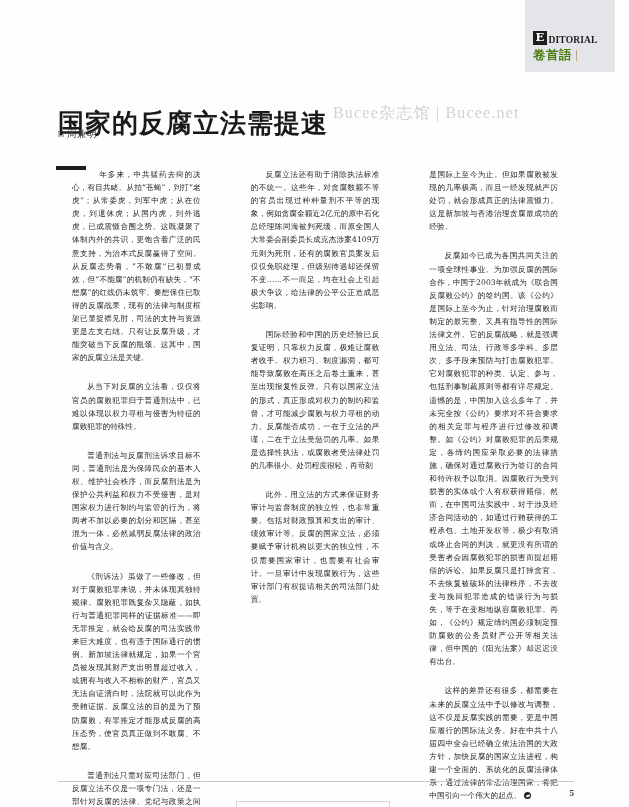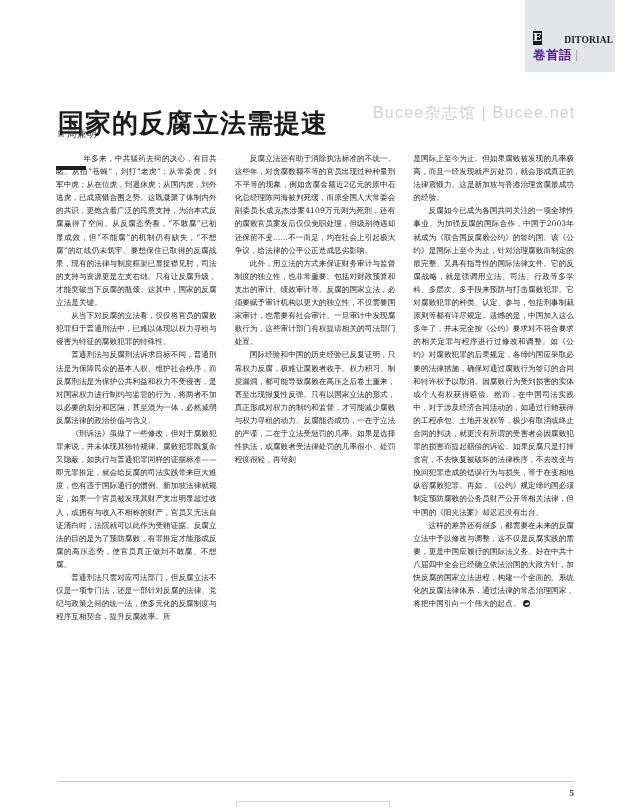--- a/index.html
+++ b/index.html
@@ -58,31 +58,30 @@
     line-height: 1;
   }
   #flag-ditorial {
     font-family: "Liberation Serif", serif;
     font-weight: bold;
     font-size: 9.5px;
     letter-spacing: 0.15px;
     color: #1c1c1c;
     margin-left: 1.5px;
     padding-bottom: 0.5px;
-    padding-left: 21px;
   }
   .flag-row2 {
     display: flex;
     align-items: center;
   }
   #flag-cn {
     font-family: Liberation Mono, monospace;
     font-weight: bold;
     font-size: 12.5px;
-    color: #4c1d95;
+    color: #4d7c0f;
     letter-spacing: 0.5px;
   }
   #flag-bar {
     width: 1px;
     height: 11px;
     background: #b9a88c;
     margin-left: 4px;
   }
 
   
@@ -95,27 +94,26 @@
     font-size: 26px;
     letter-spacing: 1px;
     color: #1a1a1a;
     white-space: nowrap;
     margin-top: 18px;
   }
   #watermark {
     position: absolute;
     left: 333px;
     top: 103px;
-    font-family: Liberation Sans, sans-serif;
+    font-family: Liberation Serif, serif;
     font-size: 16px;
     color: #d2d2d4;
     letter-spacing: 1.2px;
     white-space: nowrap;
     user-select: none;
-    margin-left: 40px;
   }
   #byline {
     position: absolute;
     left: 58px;
     top: 128px;
     font-family: Liberation Serif, serif;
     font-size: 9.5px;
     color: #3a3a3a;
     letter-spacing: 0.5px;
     white-space: nowrap;
@@ -129,21 +127,21 @@
     width: 518px;
     height: 620px;
     display: flex;
     gap: 18px;
   }
   .col {
     width: 161px;
     position: relative;
   }
   .col p {
-    margin: 0;
+    margin: 16px;
     font-family: "DejaVu Serif", "Liberation Serif", serif;
     font-size: 7.6px;
     line-height: 13.1px;
     text-align: justify;
     text-justify: inter-ideograph;
     color: #1d1d20;
     letter-spacing: 0.05px;
     word-break: break-all;
   }
   .col p.indent { text-indent: 2em; }
@@ -239,22 +237,22 @@
       <div id="lead-rule"></div>
       <p class="lead">年多来，中共猛药去疴的决心，有目共睹。从拍“苍蝇”，到打“老虎”；从常委虎，到军中虎；从在位虎，到退休虎；从国内虎，到外逃虎，已成震慑合围之势。这既凝聚了体制内外的共识，更饱含着广泛的民意支持，为治本式反腐赢得了空间。从反腐态势看，“不敢腐”已初显成效，但“不能腐”的机制仍有缺失，“不想腐”的红线仍未筑牢。要想保住已取得的反腐战果，现有的法律与制度框架已显捉襟见肘，司法的支持与资源更是左支右绌。只有让反腐升级，才能突破当下反腐的瓶颈。这其中，国家的反腐立法是关键。</p>
       <p class="indent">从当下对反腐的立法看，仅仅将官员的腐败犯罪归于普通刑法中，已难以体现以权力寻租与侵害为特征的腐败犯罪的特殊性。</p>
       <p class="indent">普通刑法与反腐刑法诉求目标不同，普通刑法是为保障民众的基本人权、维护社会秩序，而反腐刑法是为保护公共利益和权力不受侵害，是对国家权力进行制约与监管的行为，将两者不加以必要的划分和区隔，甚至混为一体，必然减弱反腐法律的政治价值与含义。</p>
       <p class="indent">《刑诉法》虽做了一些修改，但对于腐败犯罪来说，并未体现其独特规律。腐败犯罪既复杂又隐蔽，如执行与普通犯罪同样的证据标准——即无罪推定，就会给反腐的司法实践带来巨大难度，也有违于国际通行的惯例。新加坡法律就规定，如果一个官员被发现其财产支出明显超过收入，或拥有与收入不相称的财产，官员又无法自证清白时，法院就可以此作为受贿证据。反腐立法的目的是为了预防腐败，有罪推定才能形成反腐的高压态势，使官员真正做到不敢腐、不想腐。</p>
       <p class="indent">普通刑法只需对应司法部门，但反腐立法不仅是一项专门法，还是一部针对反腐的法律、党纪与政策之间的统一法，使多元化的反腐制度与程序互相契合，提升反腐效率。所</p>
     </div>
 
     <div class="col">
       <p class="indent">反腐立法还有助于消除执法标准的不统一。这些年，对贪腐数额不等的官员出现过种种量刑不平等的现象，例如贪腐金额近2亿元的原中石化总经理陈同海被判死缓，而原全国人大常委会副委员长成克杰涉案4109万元则为死刑，还有的腐败官员案发后仅仅免职处理，但级别待遇却还保留不变……不一而足，均在社会上引起极大争议，给法律的公平公正造成恶劣影响。</p>
+      <p class="indent">国际经验和中国的历史经验已反复证明，只靠权力反腐，极难让腐败者收手。权力积习、制度漏洞，都可能导致腐败在高压之后卷土重来，甚至出现报复性反弹。只有以国家立法的形式，真正形成对权力的制约和监督，才可能减少腐败与权力寻租的动力。反腐能否成功，一在于立法的严谨，二在于立法受惩罚的几率。如果是选择性执法，或腐败者受法律处罚的几率很小、处罚程度很轻，再苛刻</p>
       <p class="indent">此外，用立法的方式来保证财务审计与监督制度的独立性，也非常重要。包括对财政预算和支出的审计、绩效审计等。反腐的国家立法，必须要赋予审计机构以更大的独立性，不仅需要国家审计，也需要有社会审计。一旦审计中发现腐败行为，这些审计部门有权提请相关的司法部门处置。</p>
-      <p class="indent">国际经验和中国的历史经验已反复证明，只靠权力反腐，极难让腐败者收手。权力积习、制度漏洞，都可能导致腐败在高压之后卷土重来，甚至出现报复性反弹。只有以国家立法的形式，真正形成对权力的制约和监督，才可能减少腐败与权力寻租的动力。反腐能否成功，一在于立法的严谨，二在于立法受惩罚的几率。如果是选择性执法，或腐败者受法律处罚的几率很小、处罚程度很轻，再苛刻</p>
     </div>
 
     <div class="col">
       <p>是国际上至今为止。但如果腐败被发现的几率极高，而且一经发现就严厉处罚，就会形成真正的法律震慑力。这是新加坡与香港治理贪腐最成功的经验。</p>
       <p class="indent">反腐如今已成为各国共同关注的一项全球性事业。为加强反腐的国际合作，中国于2003年就成为《联合国反腐败公约》的签约国。该《公约》是国际上至今为止，针对治理腐败而制定的最完整、又具有指导性的国际法律文件。它的反腐战略，就是强调用立法、司法、行政等多学科、多层次、多手段来预防与打击腐败犯罪。它对腐败犯罪的种类、认定、参与，包括刑事制裁原则等都有详尽规定。遗憾的是，中国加入这么多年了，并未完全按《公约》要求对不符合要求的相关定罪与程序进行过修改和调整。如《公约》对腐败犯罪的后果规定，各缔约国应采取必要的法律措施，确保对通过腐败行为签订的合同和特许权予以取消。因腐败行为受到损害的实体或个人有权获得赔偿。然而，在中国司法实践中，对于涉及经济合同活动的，如通过行贿获得的工程承包、土地开发权等，极少有取消或终止合同的判决，就更没有所谓的受害者会因腐败犯罪的损害而提起赔偿的诉讼。如果反腐只是打掉贪官，不去恢复被破坏的法律秩序，不去改变与挽回犯罪造成的错误行为与损失，等于在变相地纵容腐败犯罪。再如，《公约》规定缔约国必须制定预防腐败的公务员财产公开等相关法律，但中国的《阳光法案》却迟迟没有出台。</p>
       <p class="indent"><span>这样的差异还有很多，都需要在未来的反腐立法中予以修改与调整，这不仅是反腐实践的需要，更是中国应履行的国际法义务。好在中共十八届四中全会已经确立依法治国的大政方针，加快反腐的国家立法进程，构建一个全面的、系统化的反腐法律体系，通过法律的常态治理国家，将把中国引向一个伟大的起点。</span><span class="endmark"></span></p>
     </div>
 
   </div>
 

